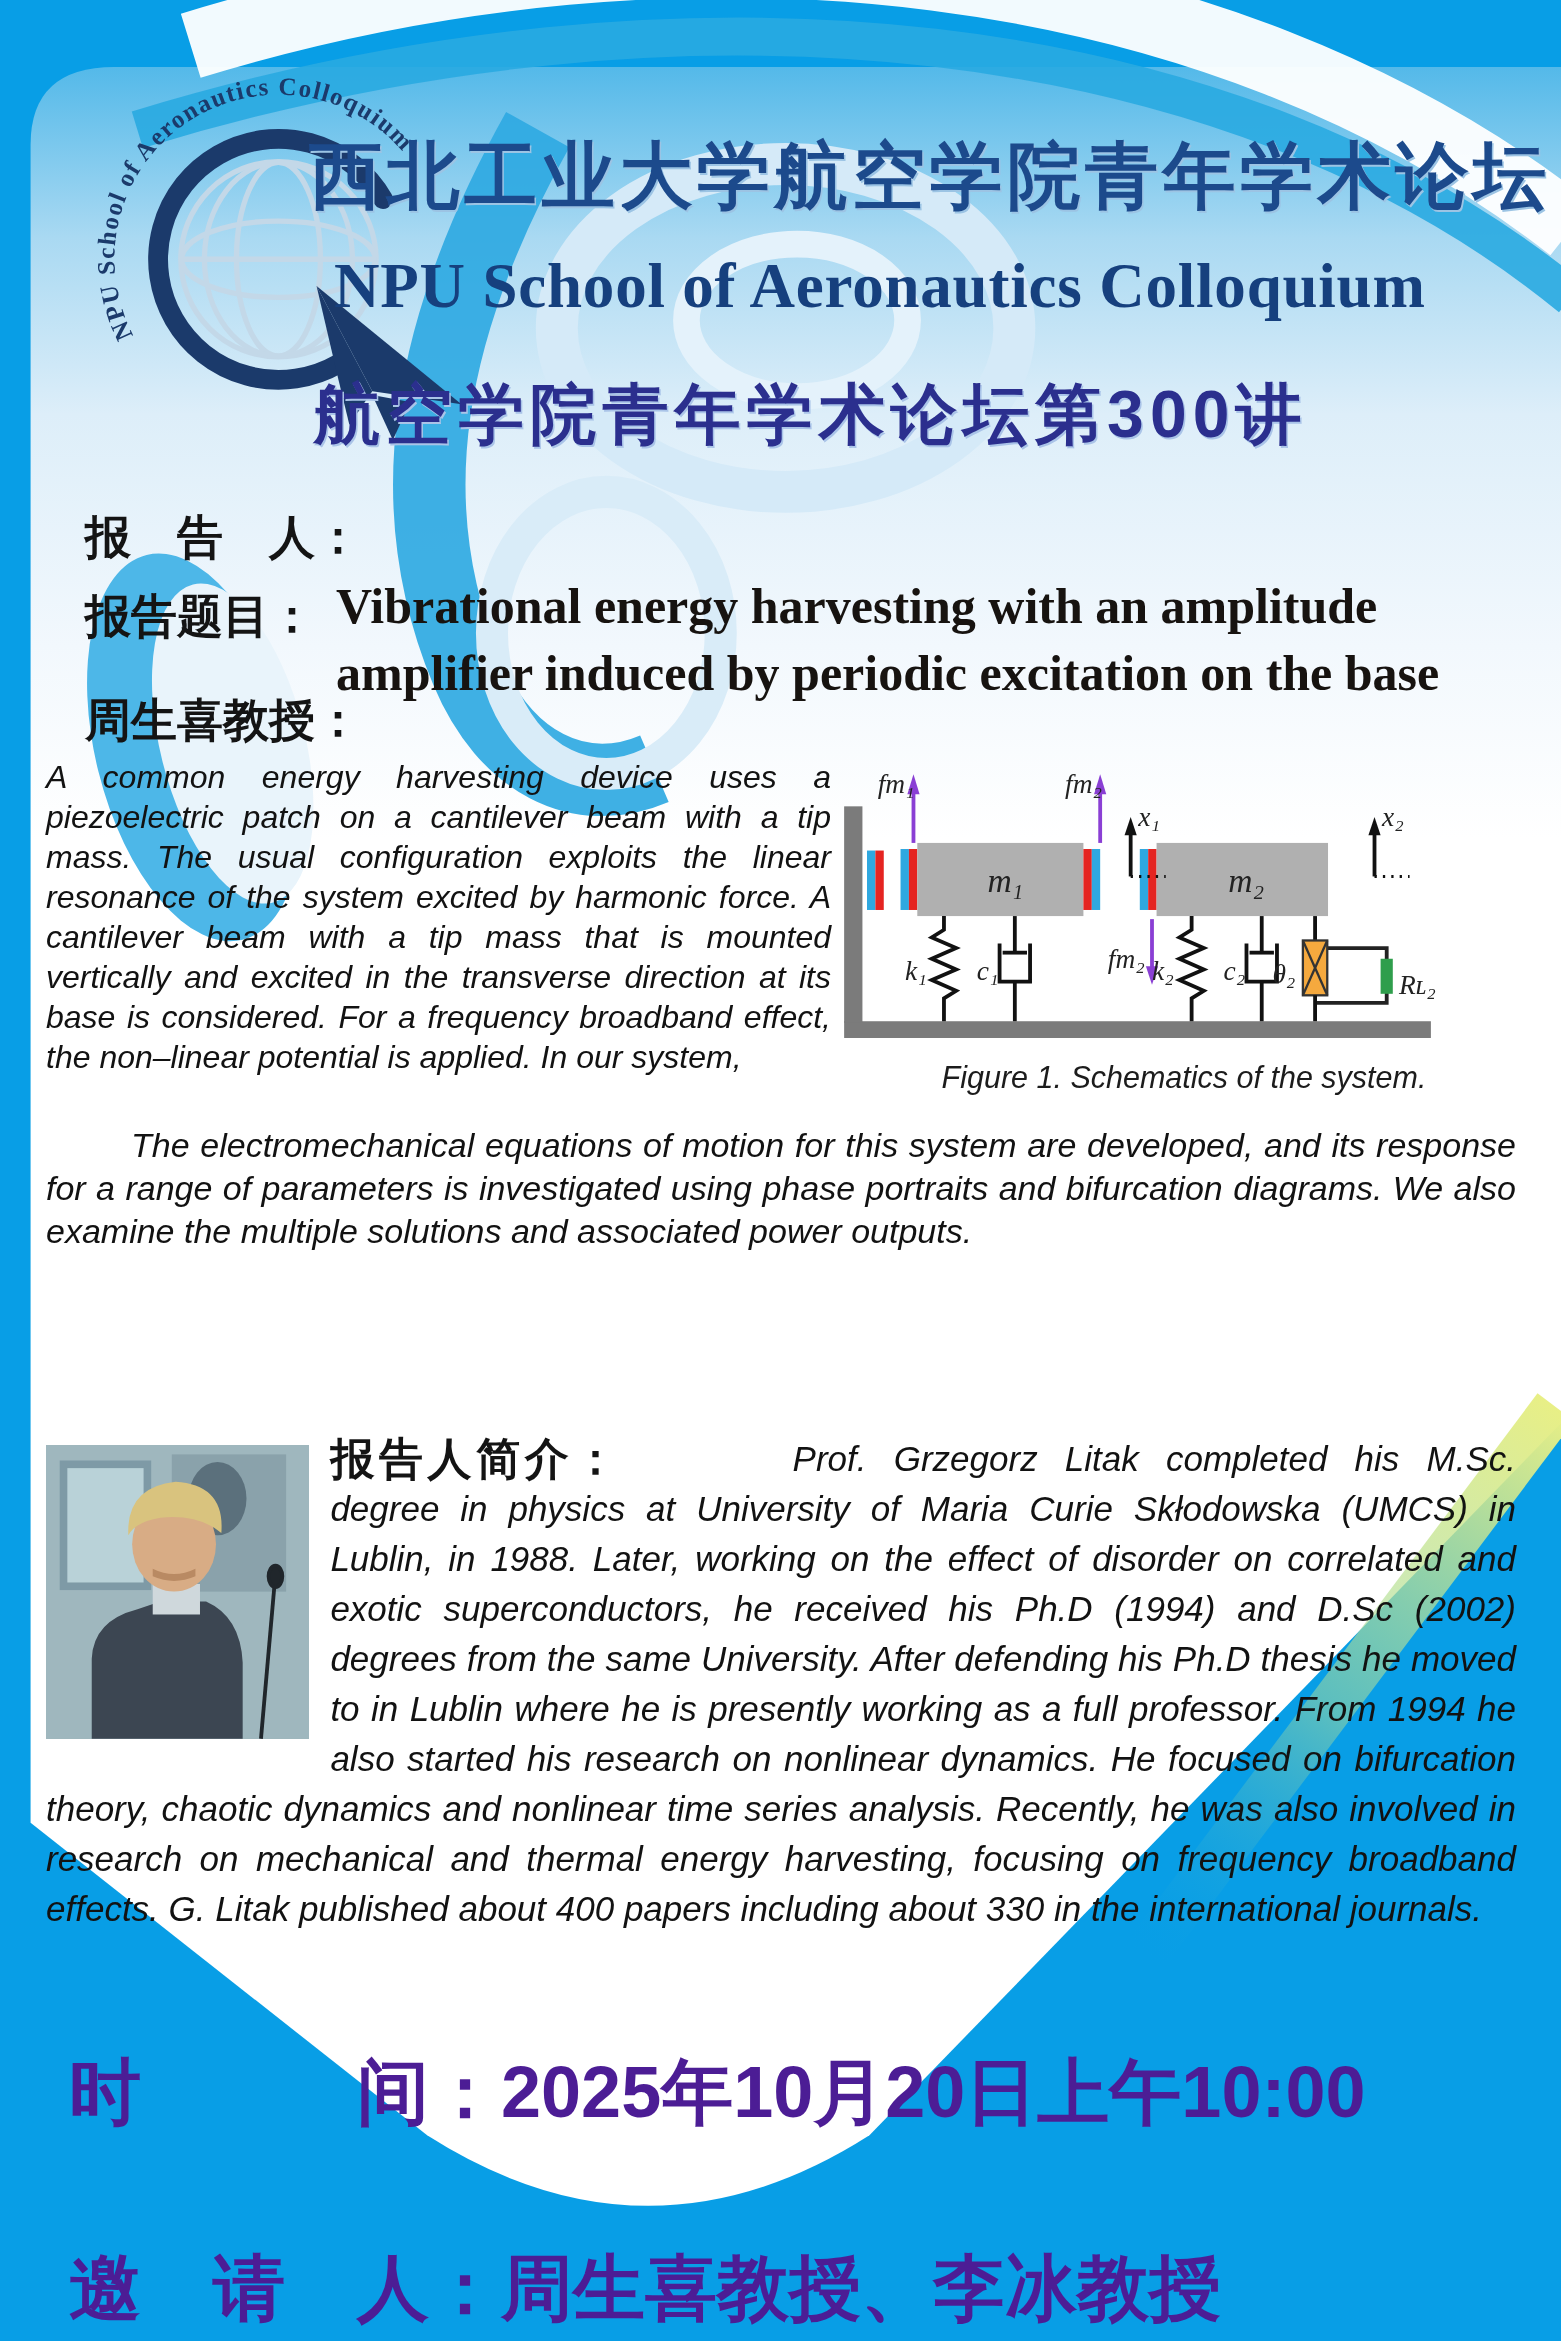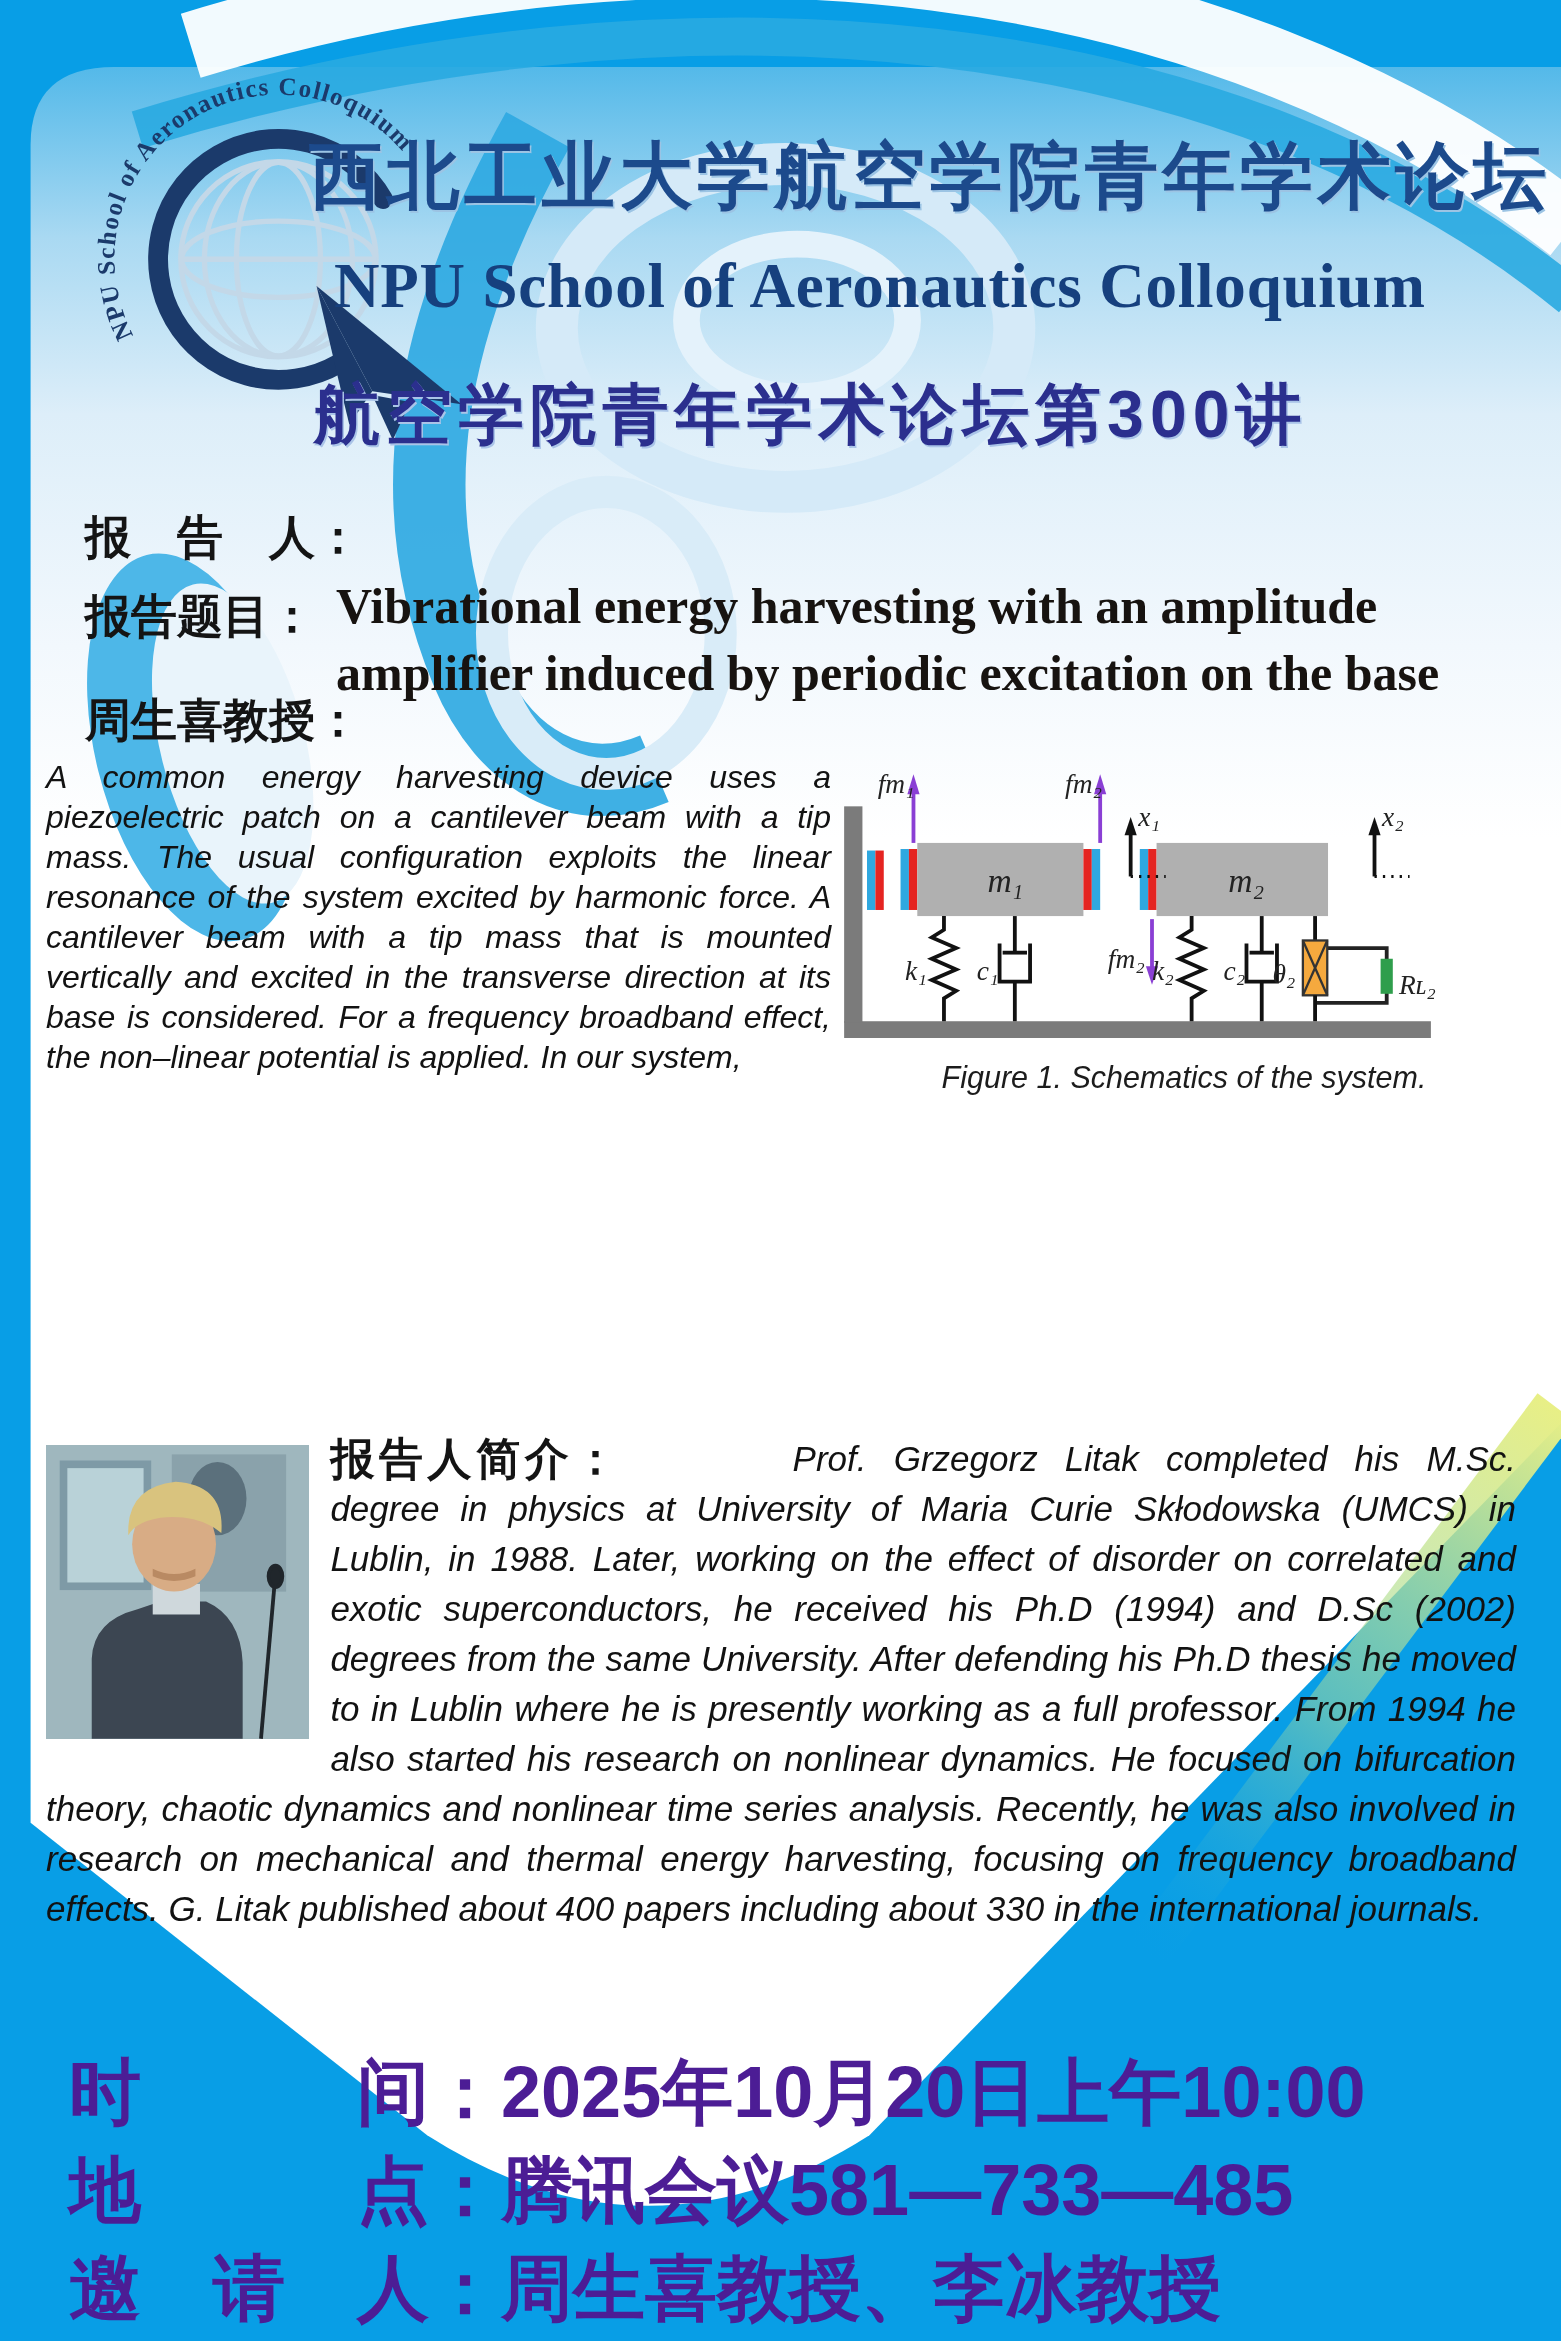--- a/index.html
+++ b/index.html
@@ -226,20 +226,21 @@
         <text x="408" y="298" font-size="36">k₂</text>
         <text x="502" y="298" font-size="36">c₂</text>
         <text x="566" y="302" font-size="36">θ₂</text>
         <text x="732" y="316" font-size="36">Rʟ₂</text>
       </g>
     </svg>
     <div class="figure-caption">Figure 1. Schematics of the system.</div>
   </div>
 
   <div class="layer abstract-full">
+    <p class="p-indent">The electromechanical equations of motion for this system are developed, and its response for a range of parameters is investigated using phase portraits and bifurcation diagrams. We also examine the multiple solutions and associated power outputs.</p>
   </div>
 
   <div class="layer bio">
     <span class="bio-label">报告人简介：</span>
     <div class="photo">
       <svg width="263" height="294" viewBox="0 0 345 385">
         <rect width="345" height="385" fill="#9fb7be"></rect>
         <rect x="18" y="20" width="120" height="170" fill="#7e9aa6"></rect>
         <rect x="28" y="30" width="100" height="150" fill="#b9d2d8"></rect>
         <rect x="165" y="12" width="150" height="180" fill="#8aa2ab"></rect>
@@ -254,17 +255,16 @@
         <g stroke="#20262b" stroke-width="5" fill="#20262b">
           <line x1="300" y1="180" x2="282" y2="385"></line>
           <ellipse cx="301" cy="172" rx="9" ry="14"></ellipse>
         </g>
       </svg>
     </div>
     <span>Prof. Grzegorz Litak completed his M.Sc. degree in physics at University of Maria Curie Skłodowska (UMCS) in Lublin, in 1988. Later, working on the effect of disorder on correlated and exotic superconductors, he received his Ph.D (1994) and D.Sc (2002) degrees from the same University. After defending his Ph.D thesis he moved to in Lublin where he is presently working as a full professor. From 1994 he also started his research on nonlinear dynamics. He focused on bifurcation theory, chaotic dynamics and nonlinear time series analysis. Recently, he was also involved in research on mechanical and thermal energy harvesting, focusing on frequency broadband effects. G. Litak published about 400 papers including about 330 in the international journals.</span>
   </div>
 
   <div class="layer footer-row row-time"><span>时　　　间：</span><span>2025年10月20日上午10:00</span></div>
-  <div class="layer footer-row row-venue"><span>地　　　点：</span><span>腾讯会议581—733—485</span></div>
   <div class="layer footer-row row-inviter"><span>邀　请　人：</span><span>周生喜教授、李冰教授</span></div>
 
 </div>
 
 
 </body></html>

